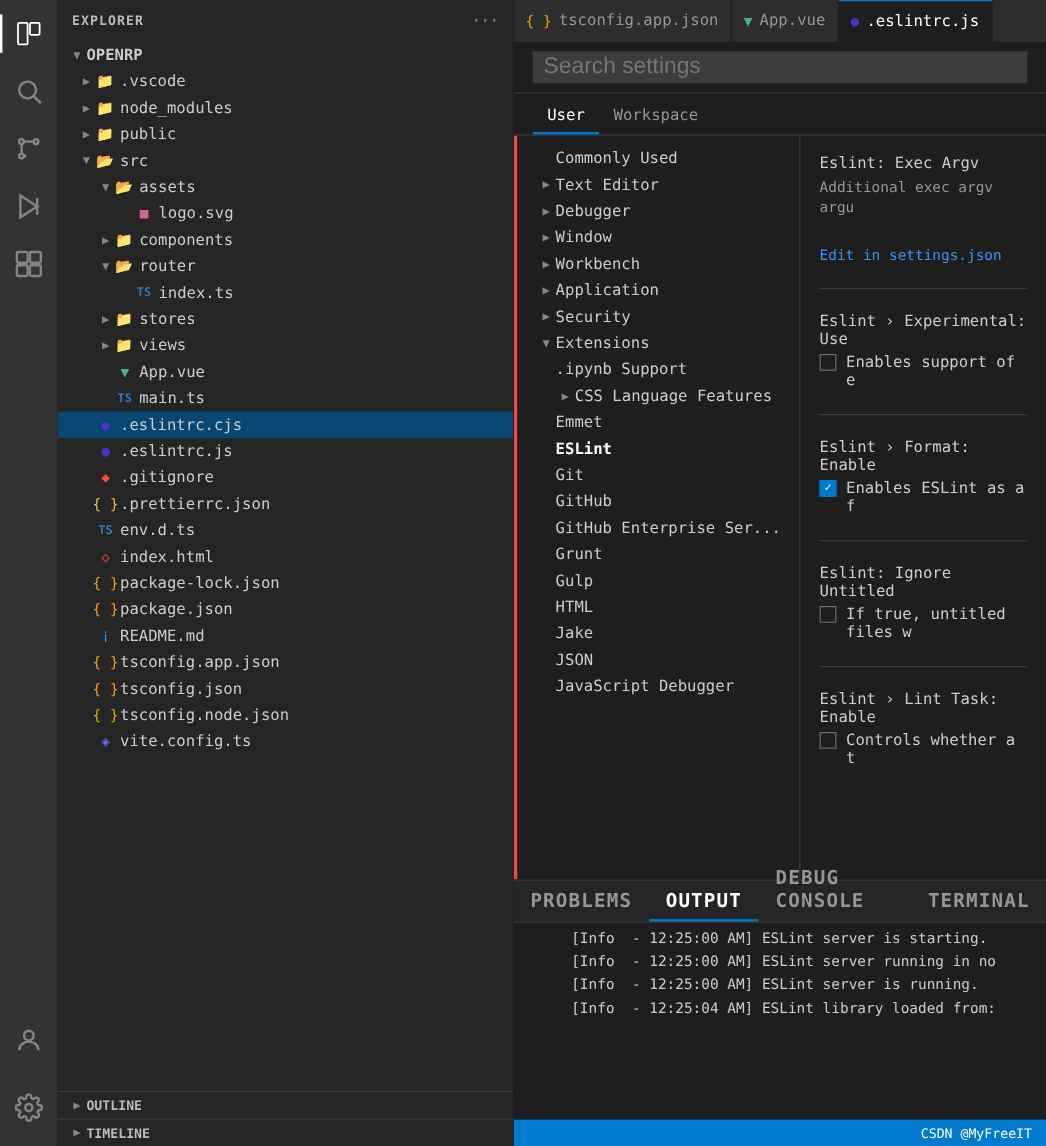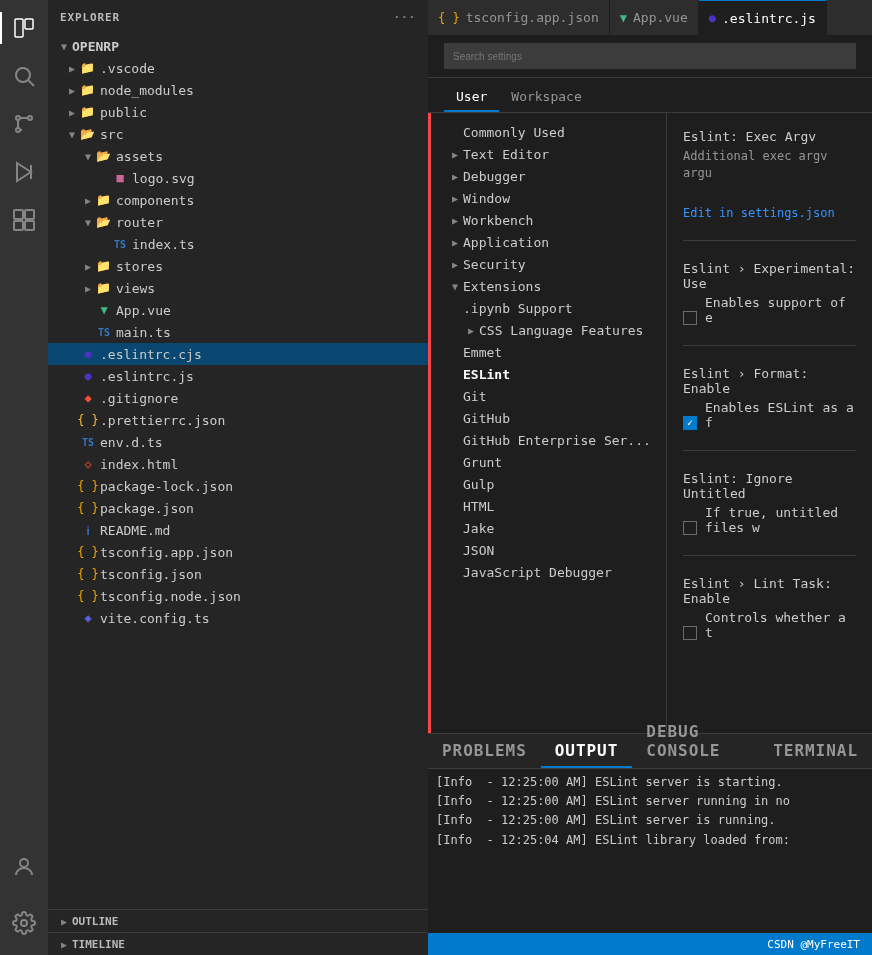--- a/index.html
+++ b/index.html
@@ -201,21 +201,21 @@
       background: #1e1e1e;
       border-bottom: 1px solid #3c3c3c;
       flex-shrink: 0;
     }
     .search-input {
       width: 100%;
       background: #3c3c3c;
       border: 1px solid #3c3c3c;
       color: #cccccc;
       padding: 4px 8px;
-      font-size: 10px;
+      font-size: 19px;
       outline: none;
       height: 26px;
     }
 
     .settings-tabs {
       display: flex;
       padding: 0 16px;
       border-bottom: 1px solid #3c3c3c;
       flex-shrink: 0;
       height: 35px;
@@ -306,21 +306,21 @@
       margin-bottom: 24px;
       line-height: 1.4;
     }
     .setting-link {
       color: #3794ff;
       cursor: pointer;
       font-size: 12px;
     }
     .setting-checkbox-row {
       display: flex;
-      align-items: flex-end;
+      align-items: flex-start;
       gap: 8px;
       font-size: 13px;
       color: #cccccc;
     }
     .setting-checkbox {
       width: 14px;
       height: 14px;
       border: 1px solid #6b6b6b;
       background: transparent;
       display: flex;
@@ -372,21 +372,21 @@
       flex: 1;
       overflow-y: auto;
       padding: 4px 8px;
       font-family: 'Consolas', monospace;
       font-size: 12px;
       color: #cccccc;
       background: #1e1e1e;
     }
     .panel-content::-webkit-scrollbar { width: 6px; }
     .panel-content::-webkit-scrollbar-thumb { background: #424242; }
-    .panel-line { line-height: 1.6; white-space: pre; }
+    .panel-line { line-height: 1.6; white-space: pre; margin-left: 40px; }
 
     
     .status-bar {
       height: 22px;
       background: #007acc;
       display: flex;
       align-items: center;
       justify-content: flex-end;
       padding: 0 12px;
       font-size: 11px;

